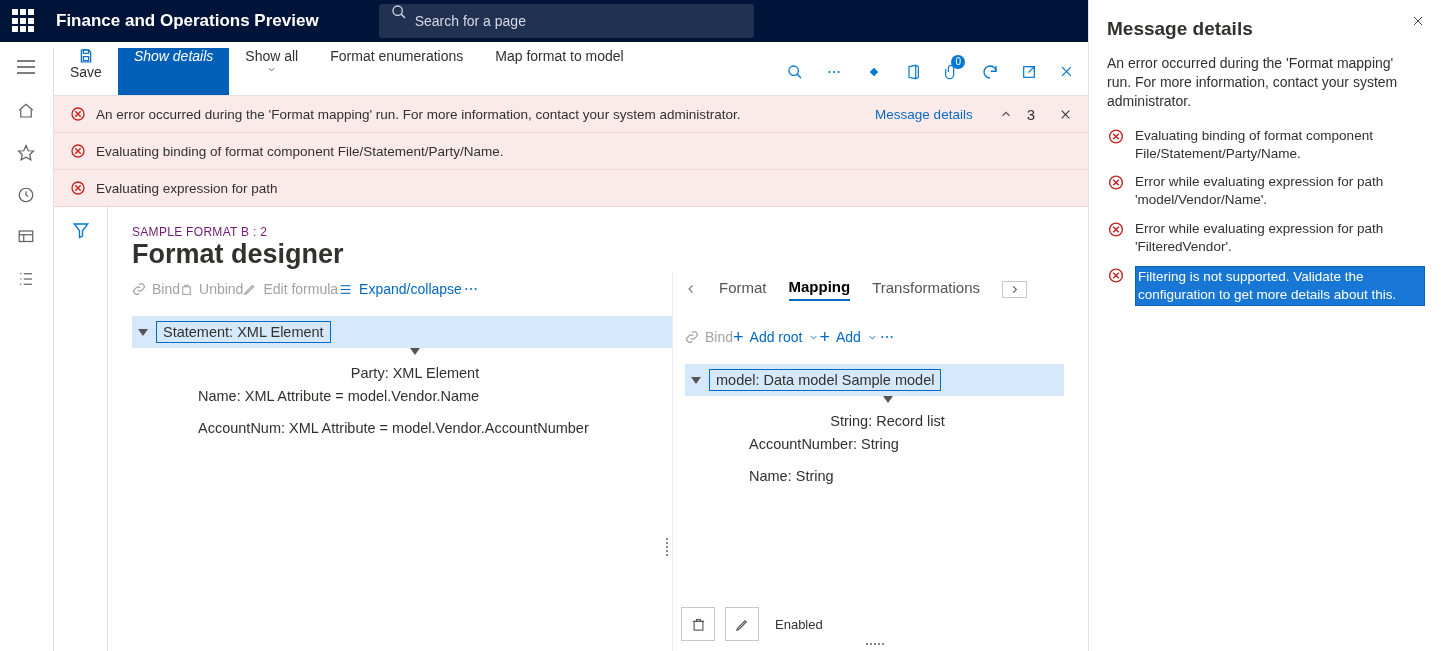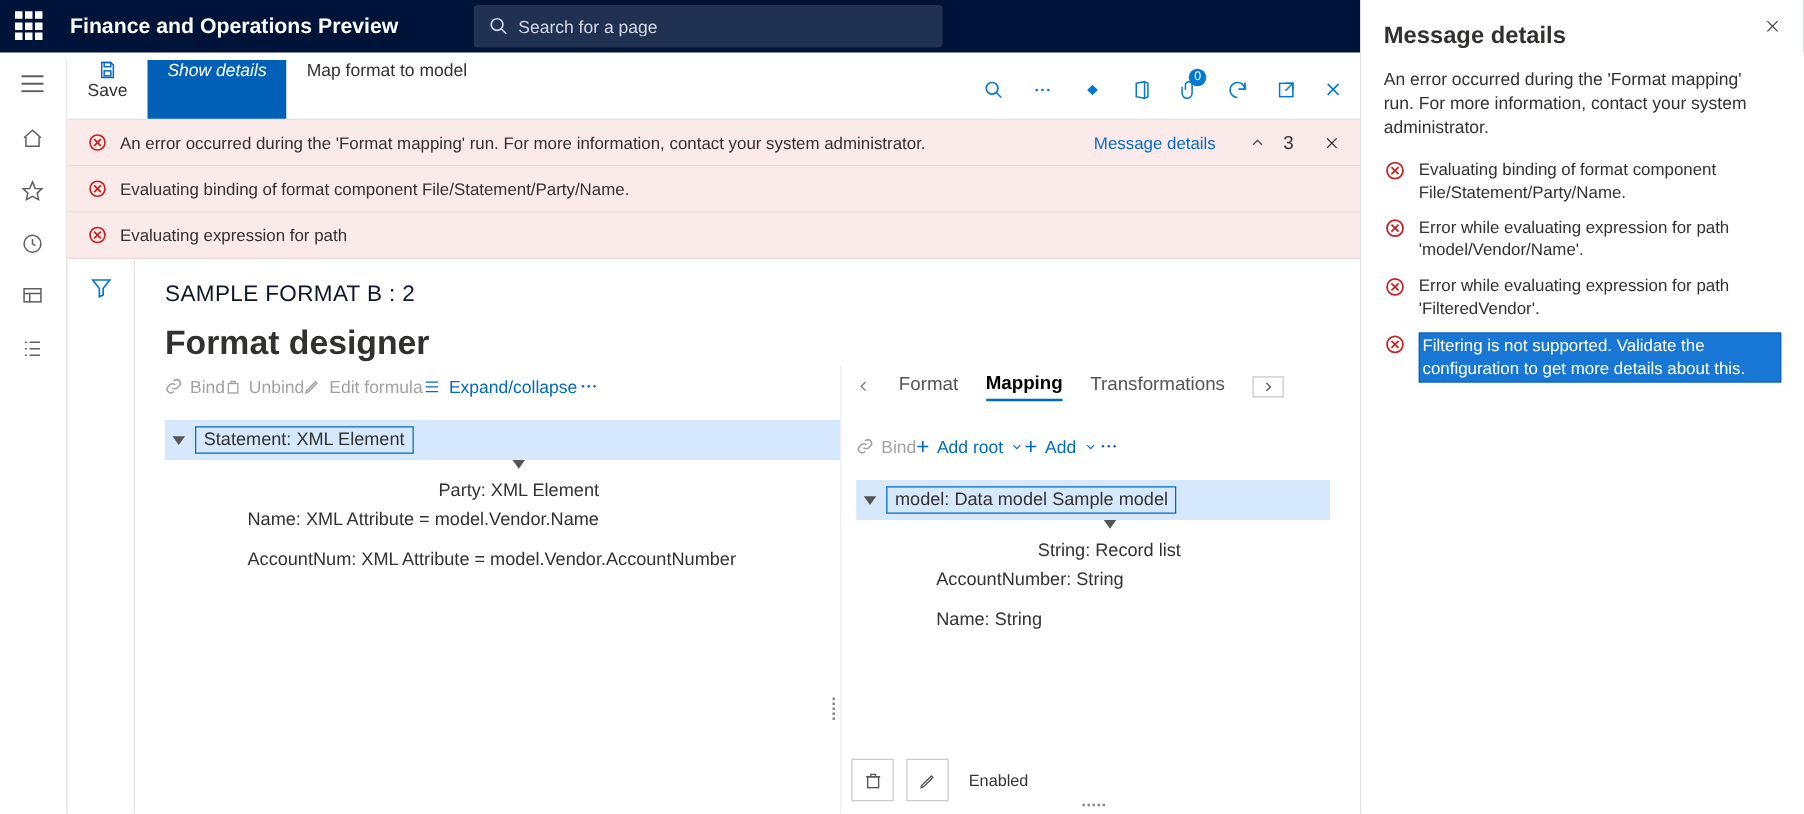--- a/index.html
+++ b/index.html
@@ -3,21 +3,21 @@
 <meta charset="utf-8">
 <style>
   * { box-sizing: border-box; margin: 0; padding: 0; font-family: "Segoe UI", Arial, sans-serif; }
   body { width: 1443px; height: 651px; overflow: hidden; background: #fff; color: #323130; font-size: 13px; }
 
   
   .topbar { display:flex; align-items:center; height:42px; background:#001338; color:#fff; padding:0 12px; }
   .topbar .waffle { width:24px; height:24px; display:flex; flex-wrap:wrap; gap:2px; margin-right:20px; cursor:pointer;}
   .topbar .waffle span { width:6px; height:6px; background:#fff; }
   .app-title { font-size:17px; font-weight:600; flex:0 0 auto; margin-right:60px; }
-  .search-wrap { flex:0 0 375px; display:flex; align-items:center; background:rgba(255,255,255,.13); border-radius:3px; height:34px; padding:0 12px; color:#cfd4e6;}
+  .search-wrap { flex:0 0 375px; display:flex; background:rgba(255,255,255,.13); border-radius:3px; height:34px; padding:0 12px; color:#cfd4e6;}
   .search-wrap input { flex:1; background:transparent; border:none; outline:none; color:#fff; font-size:14px; margin-left:8px;}
   .search-wrap input::placeholder { color:#d6d8e8; }
   .top-right { margin-left:auto; display:flex; align-items:center; gap:22px; }
   .top-right .icon { width:20px; height:20px; display:flex; align-items:center; justify-content:center; cursor:pointer;}
   .entity { font-size:14px; }
   .avatar { width:32px; height:32px; border-radius:50%; background:#bcb0e8; color:#3c2c78; display:flex; align-items:center; justify-content:center; font-weight:600; font-size:13px;}
 
   
   .leftrail { position:absolute; top:48px; left:0; width:54px; bottom:0; border-right:1px solid #e1e1e1; background:#fff; display:flex; flex-direction:column; align-items:center; padding-top:12px; gap:22px;}
   .leftrail .rail-icon { width:20px; height:20px; color:#605e5c; cursor:pointer;}
@@ -37,21 +37,21 @@
   .msgbar .link { margin-left:auto; color:#0969c3; cursor:pointer; }
   .msgbar .chev { color:#606060; margin-left:16px; cursor:pointer; }
   .msgbar .count { margin-left:4px; font-size:15px; }
   .msgbar .closex { margin-left:14px; cursor:pointer; color:#333; }
 
   
   .main { position:absolute; top:207px; left:54px; right:355px; bottom:0; display:flex; }
   .filtercol { width:54px; border-right:1px solid #e1e1e1; display:flex; justify-content:center; padding-top:14px; }
   .filtercol .funnel { color:#0078d4; }
   .designer { flex:1; display:flex; flex-direction:column; padding:18px 24px 0 24px; overflow:hidden; }
-  .crumb { color:#0f172a; font-size:18px; letter-spacing:.3px; margin-bottom:13px;}
+  .crumb { color:#701a75; font-size:12px; letter-spacing:.3px; margin-bottom:0;}
   .page-title { font-size:27px; font-weight:600; margin-bottom:2px; }
 
   .panes { flex:1; display:flex; gap:0; }
   .pane { display:flex; flex-direction:column; }
   .pane.left { flex:0 0 540px; }
   .pane.right { flex:1; border-left:1px solid #eee; padding-left:12px; position:relative; }
   .pane-toolbar { display:flex; align-items:center; height:34px; font-size:14px; color:#a2a2a2; }
   .pane-toolbar .pti { display:flex; align-items:center; gap:6px; cursor:pointer; white-space:nowrap; }
   .pane-toolbar .pti.blue { color:#0069c2; }
   .pane-toolbar .pti.dis { color:#a2a2a2; }
@@ -189,20 +189,29 @@
         <path d="M5 3h11l3 3v15H5z"></path>
         <rect x="8" y="3" width="8" height="5"></rect>
         <rect x="8" y="13" width="8" height="6"></rect>
       </svg>
     <span>Save</span>
   </div>
   <div class="tb-item active">
     <span>Show details</span>
   </div>
   <div class="tb-item">
+    <span>Show all</span>
+    <svg width="11" height="11" viewBox="0 0 24 24" fill="none" stroke="#555" stroke-width="2">
+        <polyline points="6 9 12 15 18 9"></polyline>
+      </svg>
+  </div>
+  <div class="tb-item">
+    <span>Format enumerations</span>
+  </div>
+  <div class="tb-item">
     <span>Map format to model</span>
   </div>
   <div class="tb-right">
     <div class="ri">
         <svg width="16" height="16" viewBox="0 0 24 24" fill="none" stroke="#0078d4" stroke-width="2">
           <circle cx="10" cy="10" r="7"></circle>
           <line x1="21" y1="21" x2="15" y2="15"></line>
         </svg>
       </div>
     <div class="ri">

